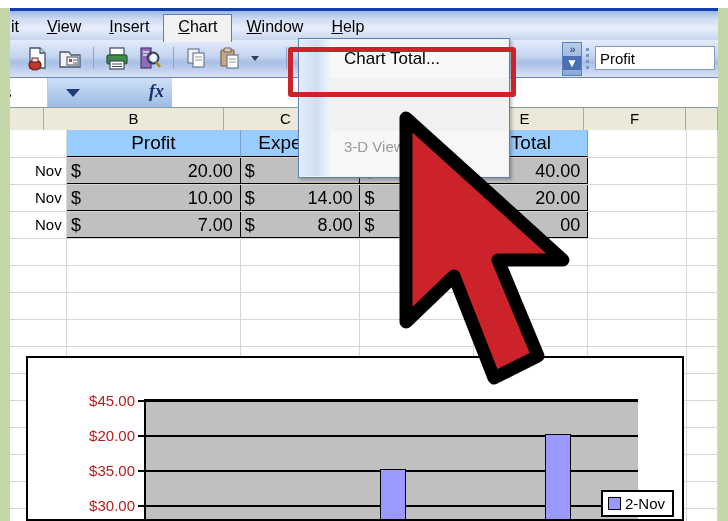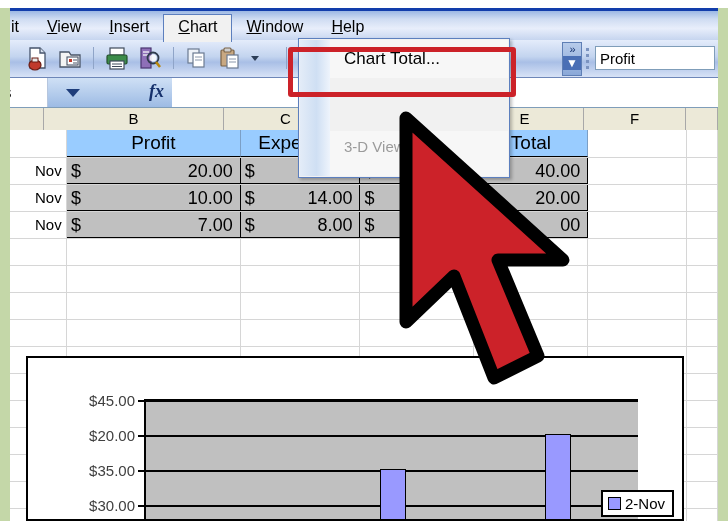--- a/index.html
+++ b/index.html
@@ -384,21 +384,21 @@
     width: 8px;
     height: 2px;
     background: #000;
   }
   .ylabel {
     position: absolute;
     right: 100%;
     margin-right: 11px;
     transform: translateY(-50%);
     font-size: 15px;
-    color: #404040;
+    color: #b91c1c;
     white-space: nowrap;
     text-align: right;
     width: 90px;
   }
   .bar {
     position: absolute;
     bottom: 0;
     width: 26px;
     background: #9999ff;
     border: 1px solid #000;

